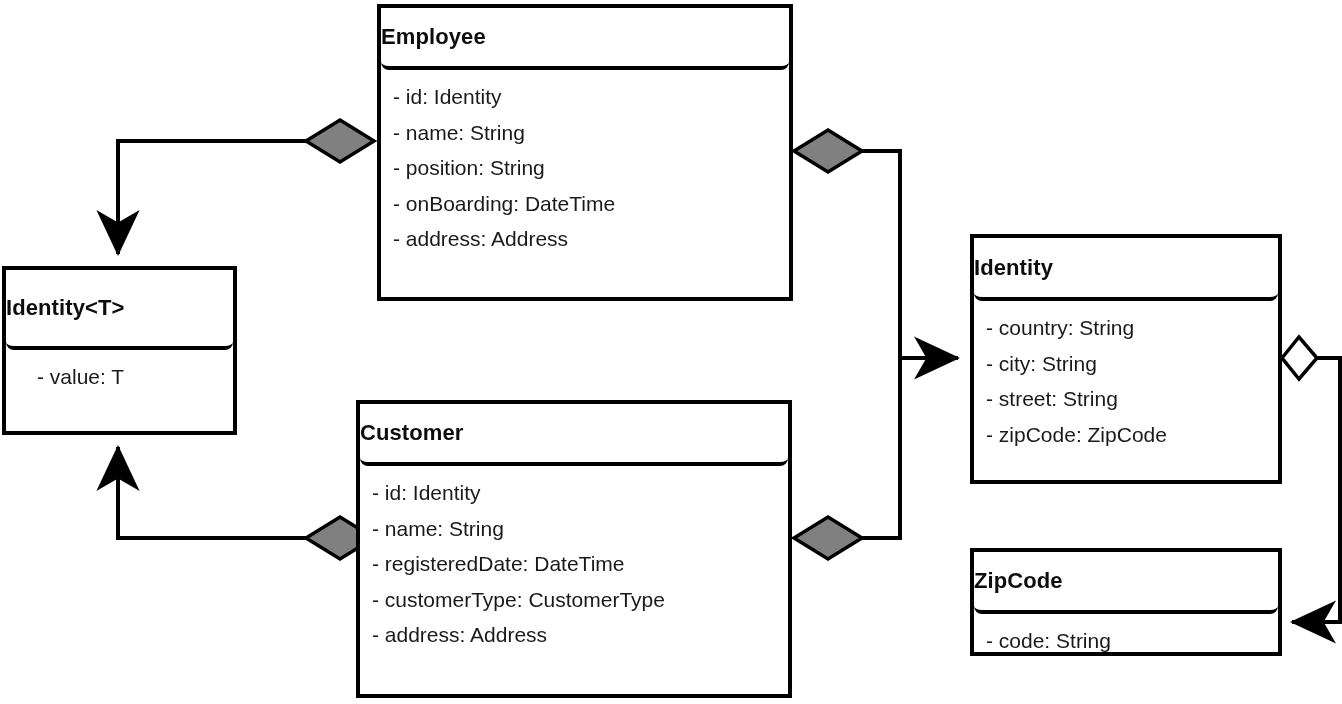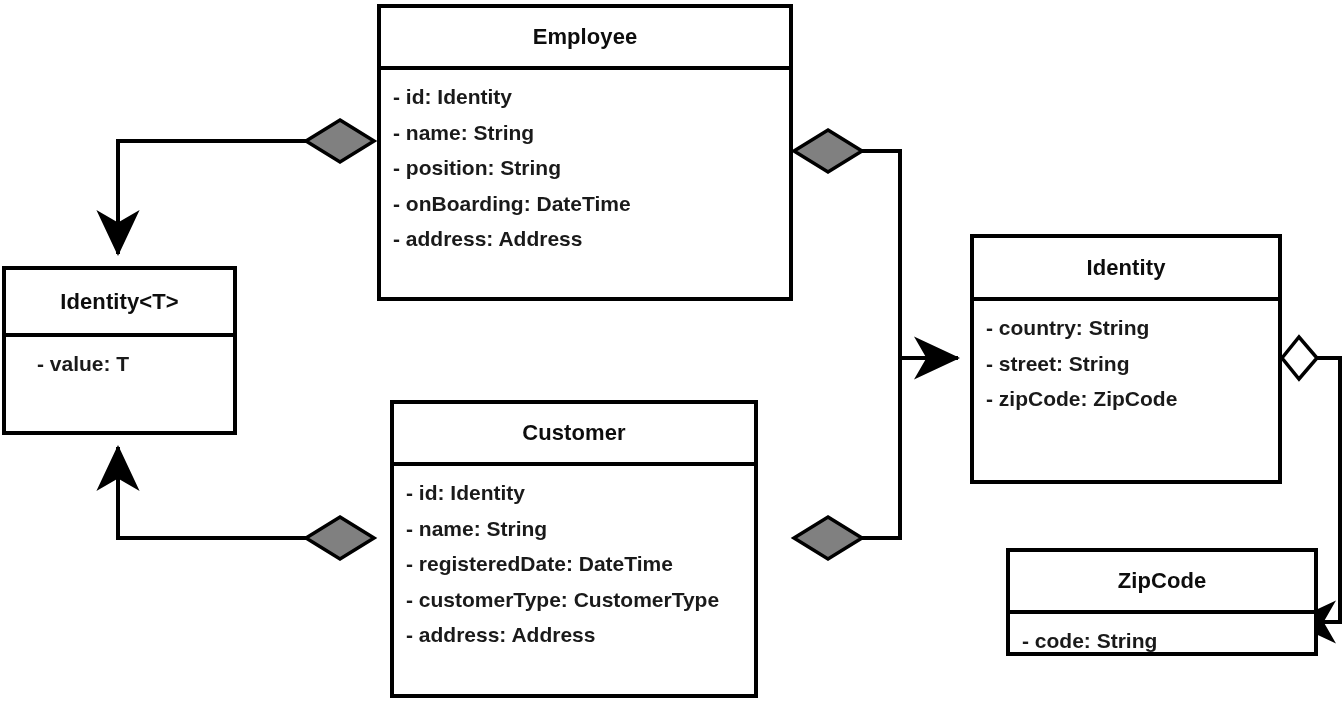--- a/index.html
+++ b/index.html
@@ -29,33 +29,33 @@
     background: #ffffff;
     border: 4px solid #000000;
     z-index: 2;
   }
   .uml-header {
     box-sizing: border-box;
     width: 100%;
     border-bottom: 4px solid #000000;
     display: flex;
     align-items: center;
-    justify-content: center;
+    justify-content: flex-start;
     text-align: center;
+    border-radius: 8px;
   }
   .uml-title {
     font-weight: bold;
     font-size: 22px;
     color: #0d0d0d;
     letter-spacing: 0.1px;
   }
   .uml-body {
     box-sizing: border-box;
     padding: 9px 0 0 12px;
-    font-weight: bold;
   }
   .uml-attr {
     font-size: 21px;
     line-height: 35.5px;
     color: #1a1a1a;
     white-space: nowrap;
   }
 </style>
 </head>
 <body>
@@ -101,54 +101,55 @@
     </div>
     <div class="uml-body">
       <div class="uml-attr">- id: Identity</div>
       <div class="uml-attr">- name: String</div>
       <div class="uml-attr">- position: String</div>
       <div class="uml-attr">- onBoarding: DateTime</div>
       <div class="uml-attr">- address: Address</div>
     </div>
   </div>
 
-  <div class="uml-class" style="left:390px; top:400px; width:368px; height:298px;">
+  <div class="uml-class" style="left:356px; top:400px; width:436px; height:298px;">
     <div class="uml-header" style="height:62px;">
       <span class="uml-title">Customer</span>
     </div>
     <div class="uml-body">
       <div class="uml-attr">- id: Identity</div>
       <div class="uml-attr">- name: String</div>
       <div class="uml-attr">- registeredDate: DateTime</div>
       <div class="uml-attr">- customerType: CustomerType</div>
       <div class="uml-attr">- address: Address</div>
     </div>
   </div>
 
   <div class="uml-class" style="left:2px; top:266px; width:235px; height:169px;">
-    <div class="uml-header" style="height:67px;">
+    <div class="uml-header" style="height:80px;">
       <span class="uml-title">Identity&lt;T&gt;</span>
     </div>
     <div class="uml-body" style="padding-left:11px;margin-left:20px;">
       <div class="uml-attr">- value: T</div>
     </div>
   </div>
 
   <div class="uml-class" style="left:970px; top:234px; width:312px; height:250px;">
     <div class="uml-header" style="height:63px;">
       <span class="uml-title">Identity</span>
     </div>
     <div class="uml-body">
       <div class="uml-attr">- country: String</div>
+      <div class="uml-attr">- city: String</div>
       <div class="uml-attr">- street: String</div>
       <div class="uml-attr">- zipCode: ZipCode</div>
     </div>
   </div>
 
-  <div class="uml-class" style="left:1006px; top:548px; width:312px; height:108px;">
+  <div class="uml-class" style="left:970px; top:548px; width:312px; height:108px;">
     <div class="uml-header" style="height:62px;">
       <span class="uml-title">ZipCode</span>
     </div>
     <div class="uml-body">
       <div class="uml-attr">- code: String</div>
     </div>
   </div>
 
 </div>
 

